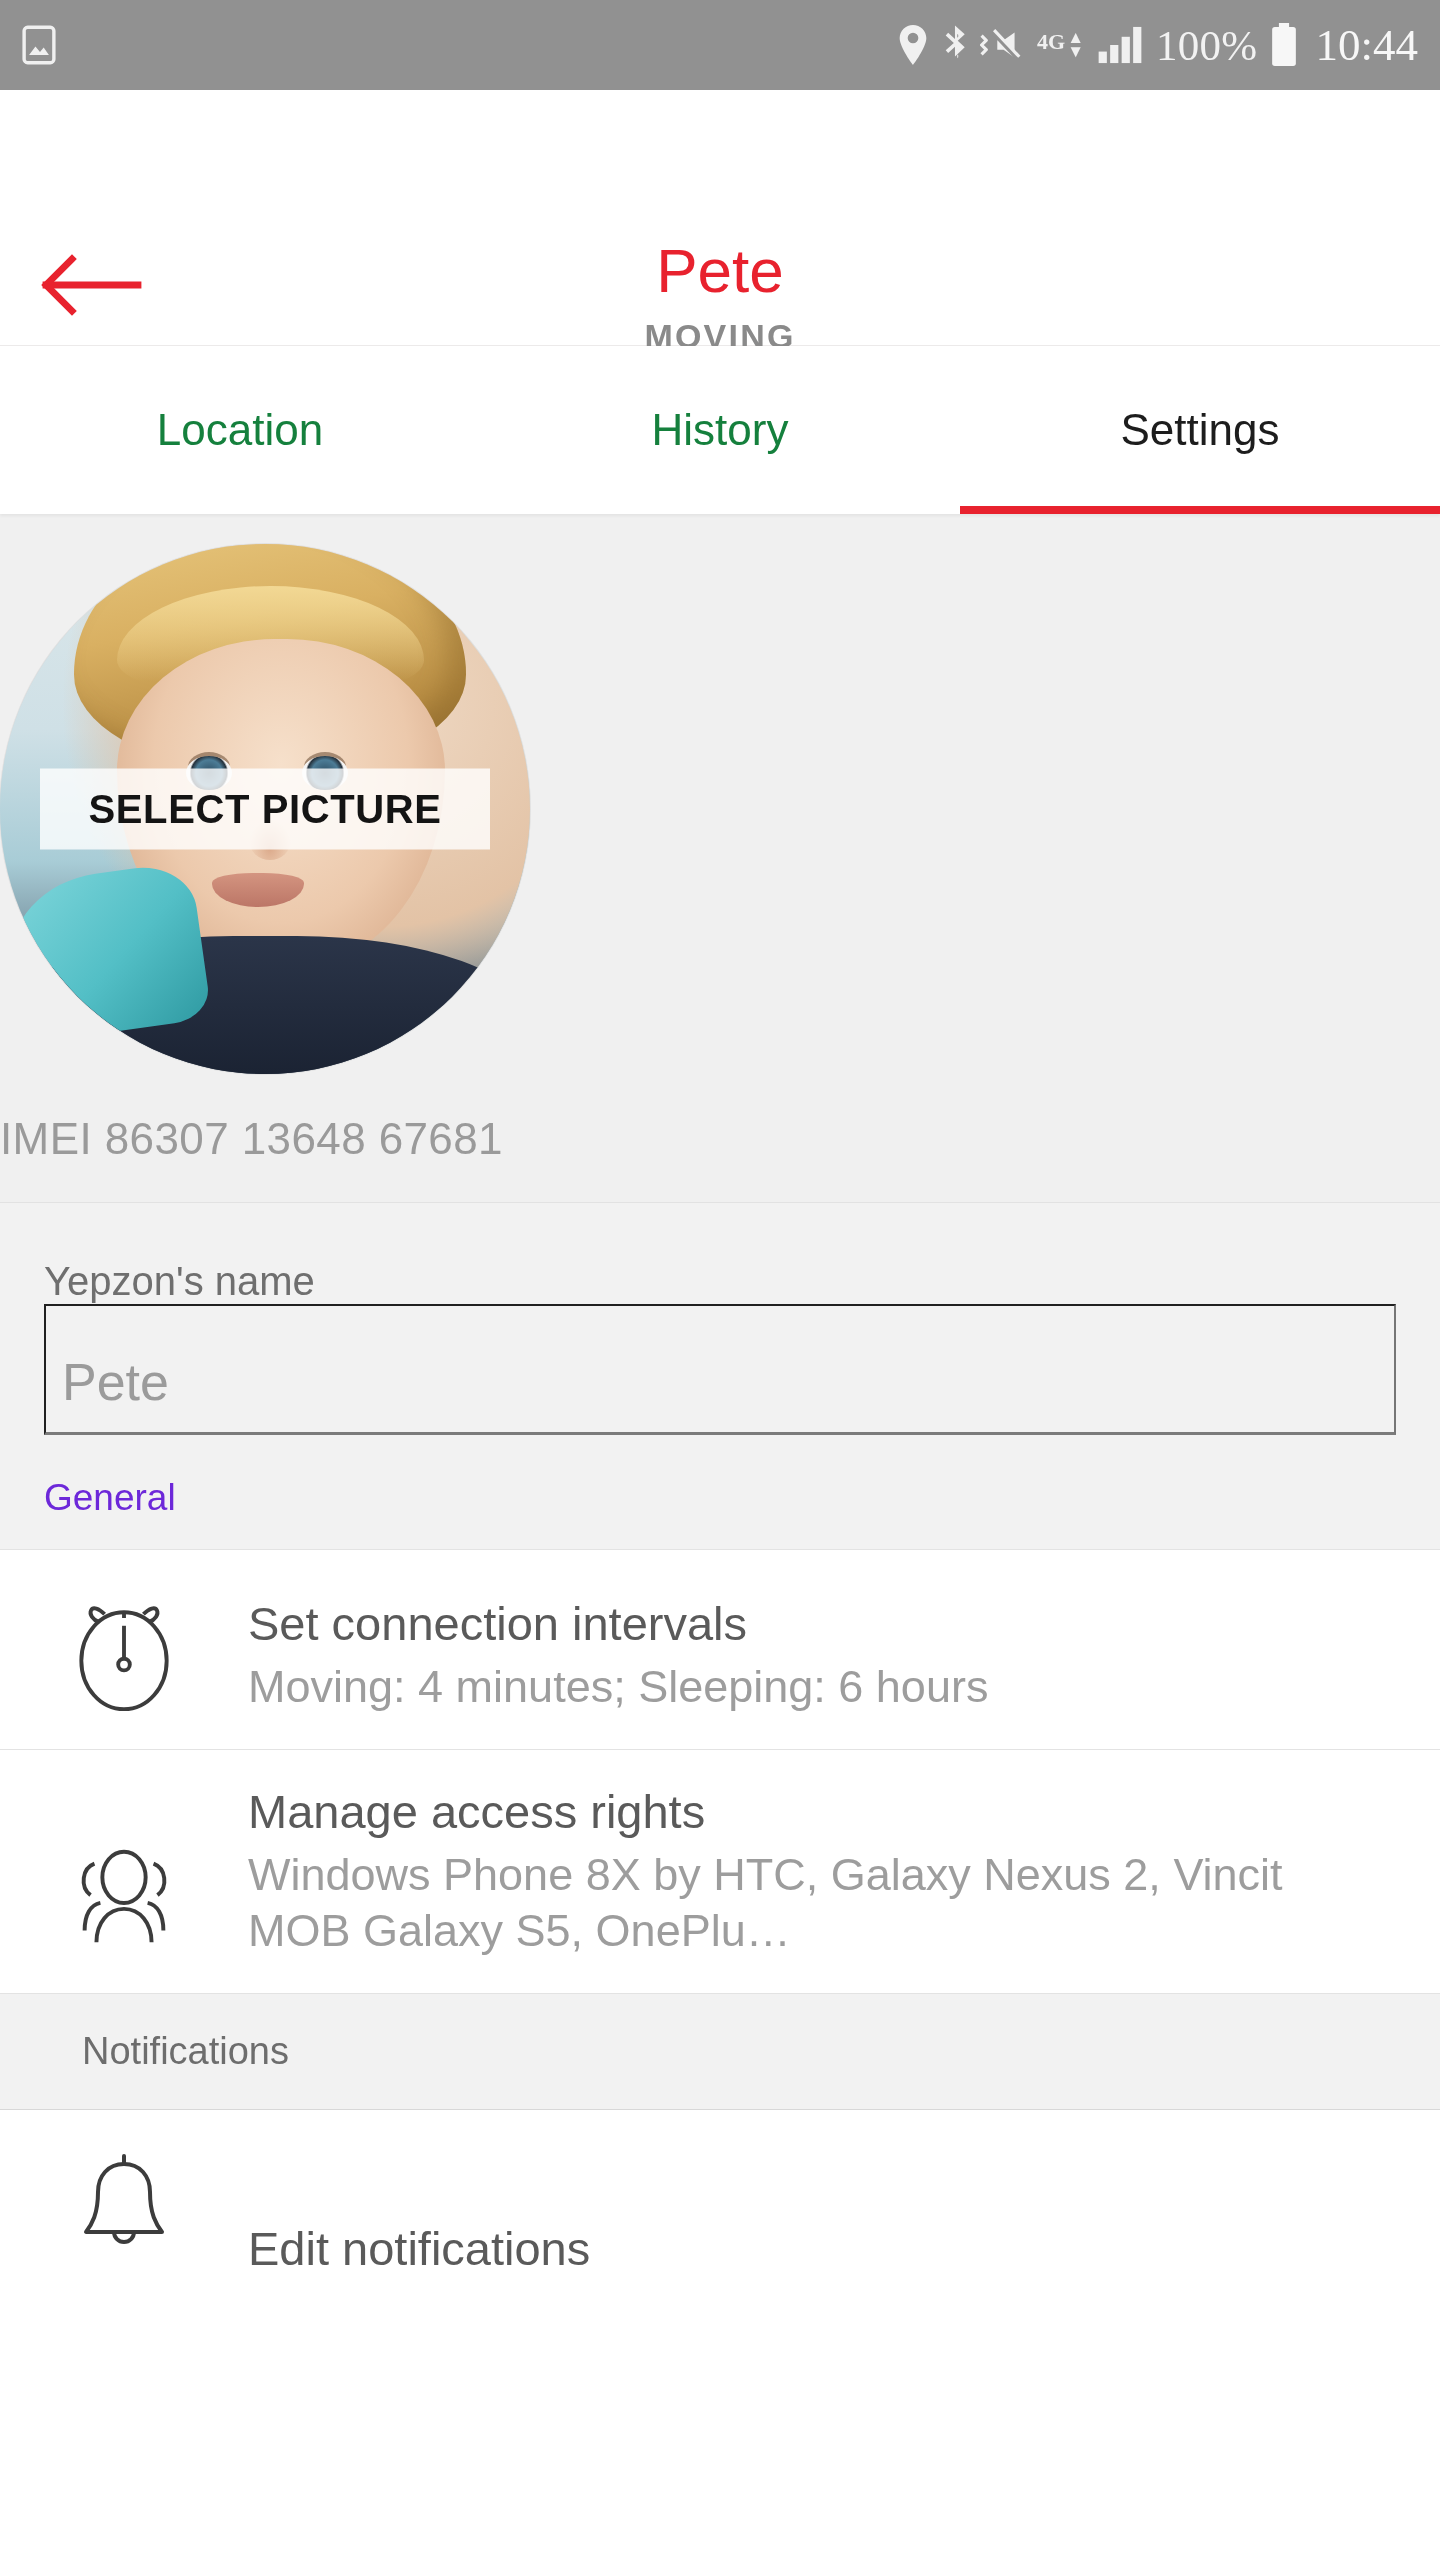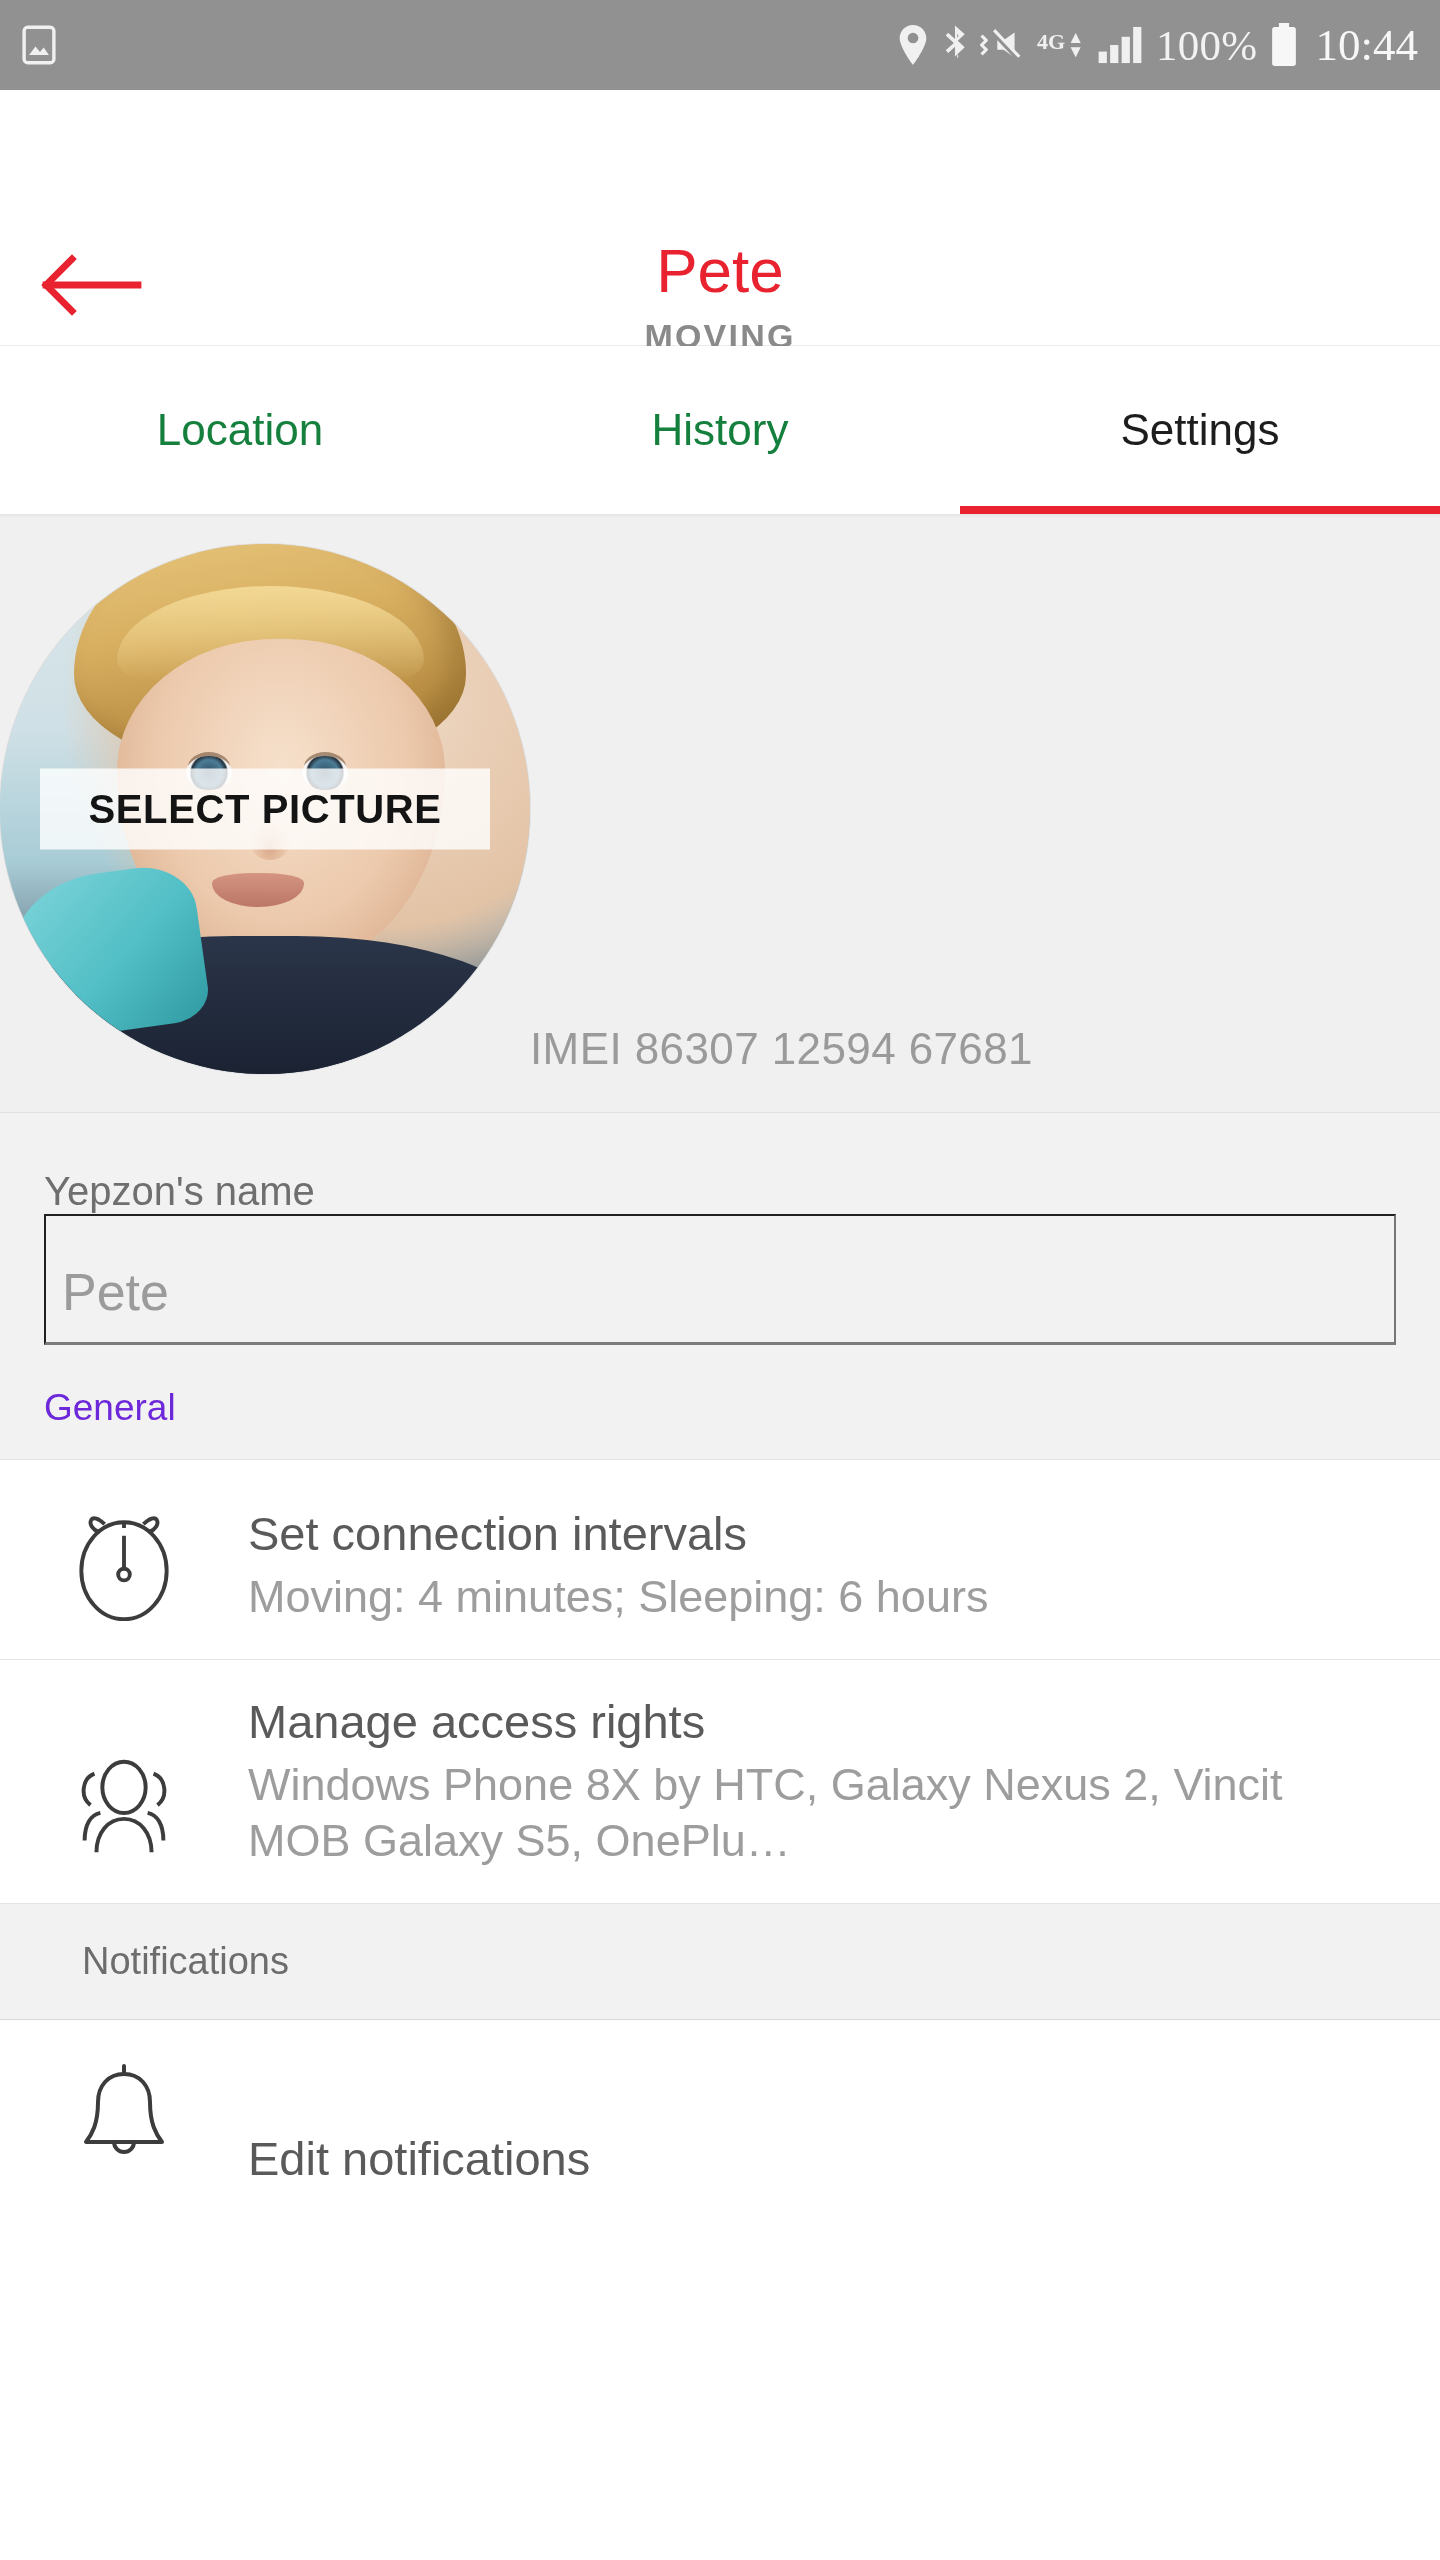--- a/index.html
+++ b/index.html
@@ -51,21 +51,21 @@
   }
   .tab.active{ color:#1d1d1d; }
   .tab.active::after{
     content:""; position:absolute; left:0; right:0; bottom:0;
     height:8px; background:#e8222e;
   }
 
   
   .avatar-panel{
     background:#f0f0f0; padding-top:30px; padding-bottom:38px;
-    display:flex; flex-direction:row; align-items:flex-end;
+    display:flex; flex-direction:column; align-items:flex-start;
     border-bottom:1px solid #e2e2e2;
   }
   .avatar-wrap{ position:relative; width:530px; height:530px; }
   .avatar{
     width:530px; height:530px; border-radius:50%; overflow:hidden;
     position:relative; background:#cdd6da;
     box-shadow:0 0 0 1px rgba(0,0,0,.06);
   }
   
   .av-bg{ position:absolute; inset:0;
@@ -250,21 +250,21 @@
         <div class="av-face"></div>
         <div class="av-eye l"></div>
         <div class="av-eye r"></div>
         <div class="av-nose"></div>
         <div class="av-mouth"></div>
         <div class="av-shirt"></div>
         <div class="av-collar"></div>
       </div>
       <div class="select-picture">SELECT PICTURE</div>
     </div>
-    <div class="imei">IMEI 86307 12594 67681</div>
+    <div class="imei">IMEI 86307 13648 67681</div>
   </div>
 
   <div class="form-panel">
     <div class="field-label">Yepzon's name</div>
     <input class="field-input" type="text" value="Pete" style="">
     <div class="section-head">General</div>
   </div>
 
   <div class="list">
 

